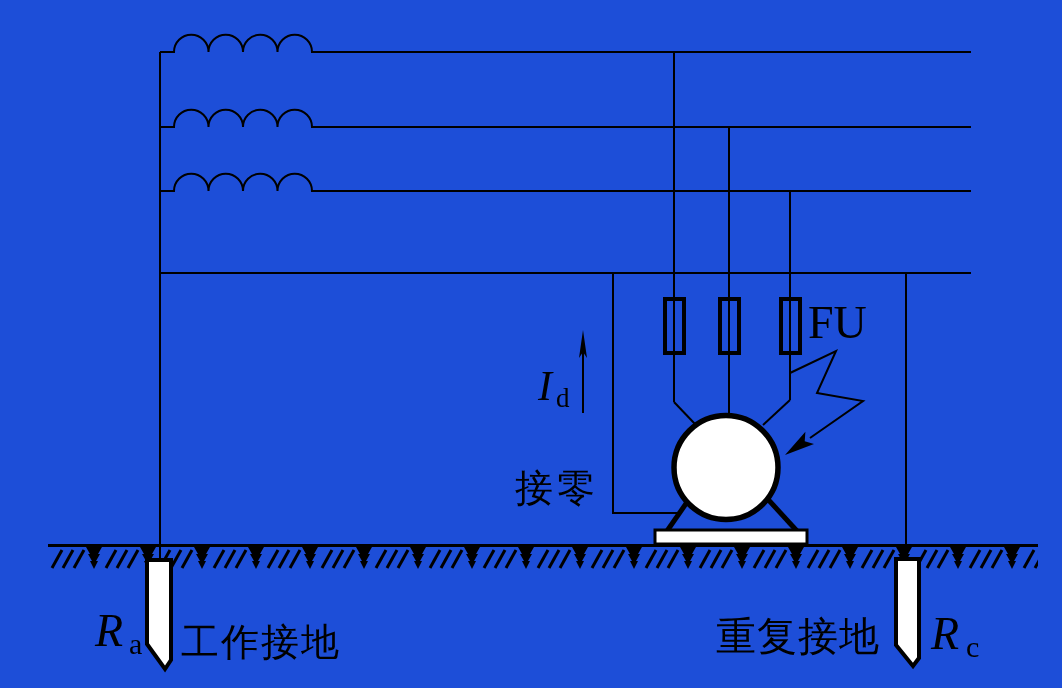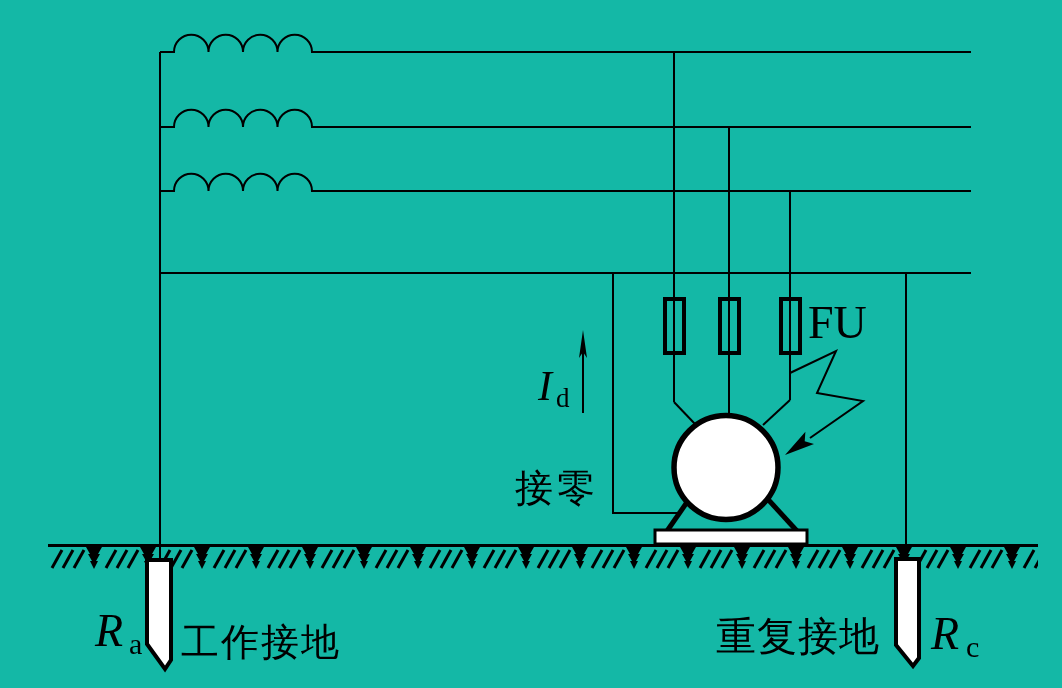--- a/index.html
+++ b/index.html
@@ -1,16 +1,16 @@
 <!DOCTYPE html>
 <html><head>
 <meta charset="utf-8">
 <style>
   html,body{margin:0;padding:0;background:#ffffff;}
-  .stage{width:1062px;height:688px;background:#14b8a6;position:relative;overflow:hidden;}
+  .stage{width:1062px;height:688px;background:#1d4ed8;position:relative;overflow:hidden;}
   svg{display:block;}
   .ln{stroke:#000;fill:none;stroke-width:2;}
   .ln3{stroke:#000;fill:none;stroke-width:3;}
   .thick4{stroke:#000;fill:none;stroke-width:4;}
   .thick5{stroke:#000;fill:none;stroke-width:5;}
   .whitefill{fill:#ffffff;}
   .solid{fill:#000;stroke:none;}
   .serif{font-family:"Liberation Serif","DejaVu Serif",serif;fill:#000;}
   .it{font-style:italic;}
   .cjk{font-family:"Liberation Sans","DejaVu Sans",sans-serif;fill:#000;}

